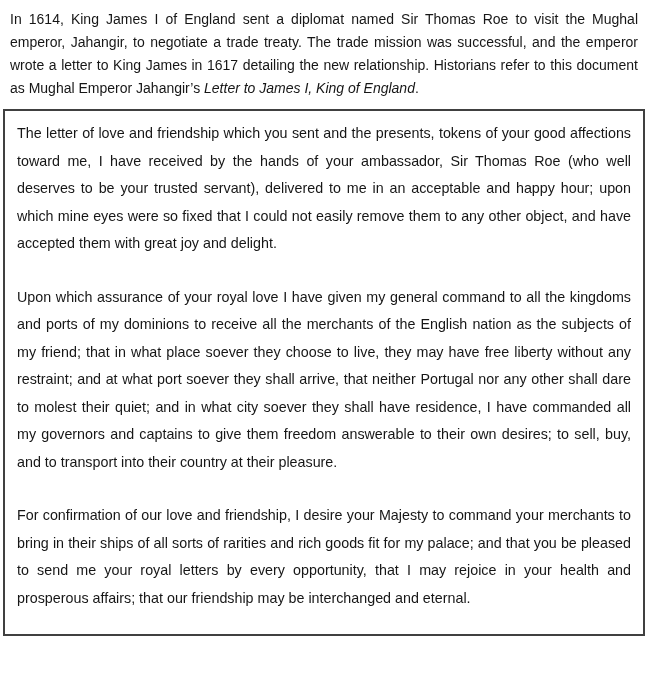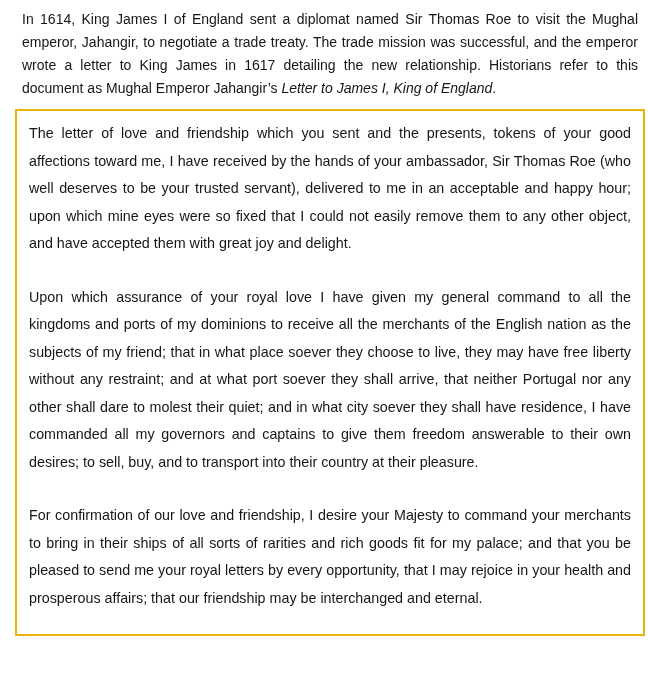--- a/index.html
+++ b/index.html
@@ -9,35 +9,34 @@
   }
   .page {
     position: relative;
     width: 648px;
     height: 675px;
     box-sizing: border-box;
     background: #ffffff;
     color: #161616;
     font-family: "Liberation Sans", sans-serif;
     overflow: hidden;
-    padding-left: 12px;
   }
   .intro {
     margin: 8px 10px 9px 10px;
     font-size: 14px;
     line-height: 23px;
     text-align: justify;
     color: #161616;
   }
   .intro em {
     font-style: italic;
   }
   .letter-box {
     margin: 0 3px;
-    border: 2px solid #eab308;
+    border: 2px solid #404040;
     box-sizing: border-box;
     padding: 9px 12px 10px 12px;
     background: #ffffff;
   }
   .letter-para {
     margin: 0 0 26px 0;
     font-size: 14.3px;
     line-height: 27.5px;
     text-align: justify;
     color: #161616;

